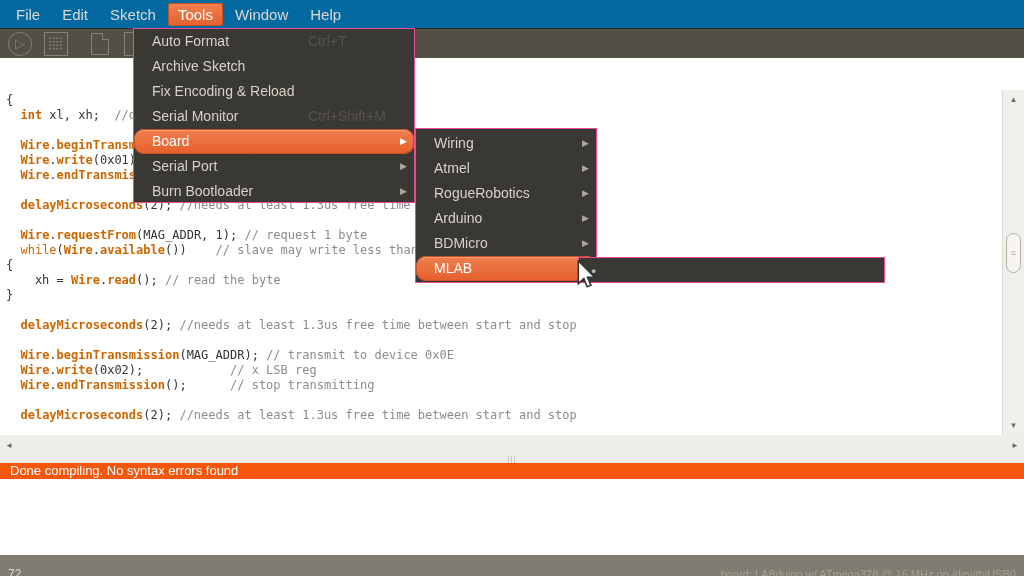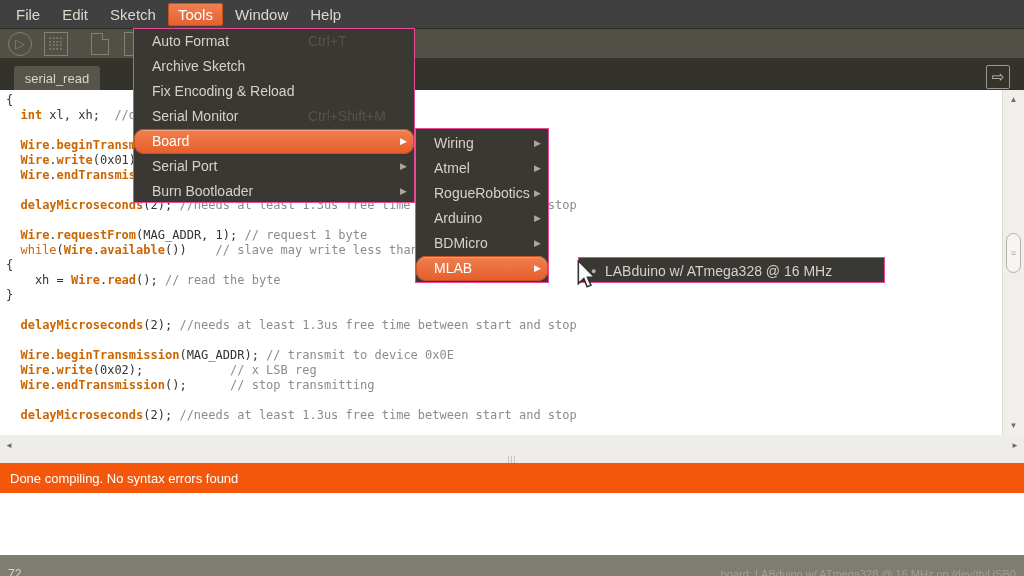--- a/index.html
+++ b/index.html
@@ -1,19 +1,19 @@
 <!DOCTYPE html>
 <html><head>
 <meta charset="utf-8">
 <style>
   html,body{margin:0;padding:0;background:#222;}
   #app{position:relative;width:1024px;height:576px;overflow:hidden;
        font-family:"Liberation Sans",sans-serif;background:#fff;}
   
-  #menubar{position:absolute;left:0;top:0;width:1024px;height:28px;background:#404040;
+  #menubar{position:absolute;left:0;top:0;width:1024px;height:28px;background:#0369a1;
            display:flex;align-items:center;padding-left:6px;box-sizing:border-box;}
   .mb-item{color:#dcd8d0;font-size:15px;padding:3px 10px;margin-right:2px;border-radius:3px;cursor:default;}
   .mb-item.active{background:linear-gradient(#f08152,#e4602e);box-shadow:inset 0 0 0 1px #c7511f;color:#fff;}
   
   #toolbar{position:absolute;left:0;top:28px;width:1024px;height:30px;background:#514f46;
            border-top:1px solid #2b2a25;box-sizing:border-box;display:flex;align-items:center;padding-left:6px;}
   .tb-btn{width:28px;height:28px;margin-right:8px;display:flex;align-items:center;justify-content:center;}
   .tb-sp{width:8px;height:1px;}
   .tb-icon{box-sizing:border-box;width:24px;height:24px;border:1px solid #83806f;color:#83806f;
            display:flex;align-items:center;justify-content:center;font-size:13px;line-height:1;}
@@ -46,33 +46,33 @@
   .sb-arrow{position:absolute;color:#6f6d64;font-size:8px;width:100%;text-align:center;}
   #vthumb{position:absolute;left:3px;top:143px;width:15px;height:40px;background:#f7f5f2;
           border:1px solid #b3afa7;border-radius:8px;box-sizing:border-box;
           display:flex;align-items:center;justify-content:center;color:#b3afa7;font-size:9px;}
   #hscroll{position:absolute;left:0;top:435px;width:1024px;height:28px;background:#efedea;}
   #hscroll .left{left:4px;top:6px;width:10px;}
   #hscroll .right{left:auto;right:4px;top:6px;width:10px;}
   #splitter-grip{position:absolute;left:50%;top:19px;transform:translateX(-50%);
                  color:#b5b3ab;font-size:8px;letter-spacing:1px;}
   
-  #statusbar{position:absolute;left:0;top:463px;width:1024px;height:30px;background:#f4570c;
-             color:#fff;font-size:13px;display:flex;align-items:center;padding-left:10px;box-sizing:border-box;}
+  #statusbar{position:absolute;left:0;top:463px;width:1024px;height:16px;background:#f4570c;
+             color:#fff;font-size:13px;display:flex;padding-left:10px;box-sizing:border-box;}
   #console{position:absolute;left:0;top:493px;width:1024px;height:62px;background:#0b0b0b;
            color:#f4f4f4;font-family:"DejaVu Sans Mono",monospace;font-size:12px;
            padding:34px 0 0 8px;box-sizing:border-box;}
   #footer{position:absolute;left:0;top:555px;width:1024px;height:37px;background:#7f7d71;
           display:flex;align-items:center;justify-content:space-between;padding:0 8px;box-sizing:border-box;}
   #footer .lineno{color:#d9d7cf;font-size:12px;}
   #footer .board{color:#a39f93;font-size:11px;}
   
   .menu{position:absolute;background:#3a3833;border:1px solid #ec4899;box-sizing:border-box;z-index:10;}
   #tools-menu{left:133px;top:28px;width:282px;height:175px;}
-  #board-menu{left:415px;top:128px;width:134px;height:155px;padding-top:2px;}
+  #board-menu{left:415px;top:128px;width:182px;height:155px;padding-top:2px;}
   #mlab-menu{left:578px;top:257px;width:307px;height:26px;}
   .menu-item{position:relative;height:25px;line-height:25px;padding-left:18px;color:#d6d2ca;font-size:14px;}
   .menu-item.active{background:linear-gradient(#f08050,#e55e2c);box-shadow:inset 0 0 0 1px #c7511f, inset 0 1px 0 1px rgba(255,255,255,.25);color:#fff;border-radius:10px;}
   .menu-item .shortcut{position:absolute;left:174px;color:#55534c;}
   .menu-item .sub-arrow{position:absolute;right:7px;top:0;font-size:9px;color:#aba79c;}
   .menu-item.active .sub-arrow{color:#fff;}
   .menu-item .bullet{position:absolute;left:12px;font-size:9px;color:#b7b3a9;}
   .menu-item.has-bullet{padding-left:26px;}
   #mlab-menu .menu-item{height:26px;line-height:26px;}
   
@@ -104,28 +104,20 @@
         <div class="tb-icon icon-new"></div>
       </div>
       <div class="tb-btn">
         <div class="tb-icon icon-open">⇧</div>
       </div>
       <div class="tb-btn">
         <div class="tb-icon icon-save">⇩</div>
       </div>
     </div>
 
-  <div id="tabbar">
-    <div id="tab-active">
-      <span>serial_read</span>
-    </div>
-    <div id="tabmenu-btn">
-      <span>⇨</span>
-    </div>
-  </div>
 
   <div id="editor">
     <div id="code"><div class="code-line"><span class="tok-p">{</span></div><div class="code-line"><span class="tok-p">  </span><span class="tok-k">int</span><span class="tok-p"> xl, xh;  </span><span class="tok-c">//define the MSB and LSB</span></div><div class="code-line">&nbsp;</div><div class="code-line"><span class="tok-p">  </span><span class="tok-k">Wire</span><span class="tok-p">.</span><span class="tok-k">beginTransmission</span><span class="tok-p">(MAG_ADDR); </span><span class="tok-c">// transmit to device 0x0E</span></div><div class="code-line"><span class="tok-p">  </span><span class="tok-k">Wire</span><span class="tok-p">.</span><span class="tok-k">write</span><span class="tok-p">(0x01);             </span><span class="tok-c">// x MSB reg</span></div><div class="code-line"><span class="tok-p">  </span><span class="tok-k">Wire</span><span class="tok-p">.</span><span class="tok-k">endTransmission</span><span class="tok-p">();       </span><span class="tok-c">// stop transmitting</span></div><div class="code-line">&nbsp;</div><div class="code-line"><span class="tok-p">  </span><span class="tok-k">delayMicroseconds</span><span class="tok-p">(2); </span><span class="tok-c">//needs at least 1.3us free time between start and stop</span></div><div class="code-line">&nbsp;</div><div class="code-line"><span class="tok-p">  </span><span class="tok-k">Wire</span><span class="tok-p">.</span><span class="tok-k">requestFrom</span><span class="tok-p">(MAG_ADDR, 1); </span><span class="tok-c">// request 1 byte</span></div><div class="code-line"><span class="tok-p">  </span><span class="tok-w">while</span><span class="tok-p">(</span><span class="tok-k">Wire</span><span class="tok-p">.</span><span class="tok-k">available</span><span class="tok-p">())    </span><span class="tok-c">// slave may write less than requested</span></div><div class="code-line"><span class="tok-p">{</span></div><div class="code-line"><span class="tok-p">    xh = </span><span class="tok-k">Wire</span><span class="tok-p">.</span><span class="tok-k">read</span><span class="tok-p">(); </span><span class="tok-c">// read the byte</span></div><div class="code-line"><span class="tok-p">}</span></div><div class="code-line">&nbsp;</div><div class="code-line"><span class="tok-p">  </span><span class="tok-k">delayMicroseconds</span><span class="tok-p">(2); </span><span class="tok-c">//needs at least 1.3us free time between start and stop</span></div><div class="code-line">&nbsp;</div><div class="code-line"><span class="tok-p">  </span><span class="tok-k">Wire</span><span class="tok-p">.</span><span class="tok-k">beginTransmission</span><span class="tok-p">(MAG_ADDR); </span><span class="tok-c">// transmit to device 0x0E</span></div><div class="code-line"><span class="tok-p">  </span><span class="tok-k">Wire</span><span class="tok-p">.</span><span class="tok-k">write</span><span class="tok-p">(0x02);            </span><span class="tok-c">// x LSB reg</span></div><div class="code-line"><span class="tok-p">  </span><span class="tok-k">Wire</span><span class="tok-p">.</span><span class="tok-k">endTransmission</span><span class="tok-p">();      </span><span class="tok-c">// stop transmitting</span></div><div class="code-line">&nbsp;</div><div class="code-line"><span class="tok-p">  </span><span class="tok-k">delayMicroseconds</span><span class="tok-p">(2); </span><span class="tok-c">//needs at least 1.3us free time between start and stop</span></div></div>
   </div>
 
   <div id="vscroll">
     <span class="sb-arrow" style="top:5px">▲</span>
     <div id="vthumb">≡</div>
     <span class="sb-arrow" style="bottom:5px">▼</span>
   </div>
@@ -157,21 +149,21 @@
     </div>
   <div id="board-menu" class="menu">
       <div class="menu-item"><span>Wiring</span><span class="sub-arrow">▶</span></div>
       <div class="menu-item"><span>Atmel</span><span class="sub-arrow">▶</span></div>
       <div class="menu-item"><span>RogueRobotics</span><span class="sub-arrow">▶</span></div>
       <div class="menu-item"><span>Arduino</span><span class="sub-arrow">▶</span></div>
       <div class="menu-item"><span>BDMicro</span><span class="sub-arrow">▶</span></div>
       <div class="menu-item active"><span>MLAB</span><span class="sub-arrow">▶</span></div>
     </div>
   <div id="mlab-menu" class="menu">
-      <div class="menu-item has-bullet"><span class="bullet">●</span><span>LABduino w/ ATmega328 @ 16 MHz</span></div>
+      <div class="menu-item has-bullet"><span class="bullet">●</span></div>
     </div>
 
   <div id="cursor">
     <svg width="20" height="30" viewBox="0 0 12 19">
       <polygon points="0.5,0.5 0.5,15 4,11.8 6.1,16.9 8.5,15.9 6.3,10.9 10.8,10.9" fill="#fafafa" stroke="#333" stroke-width="1"></polygon>
     </svg>
   </div>
 
 </div>
 

